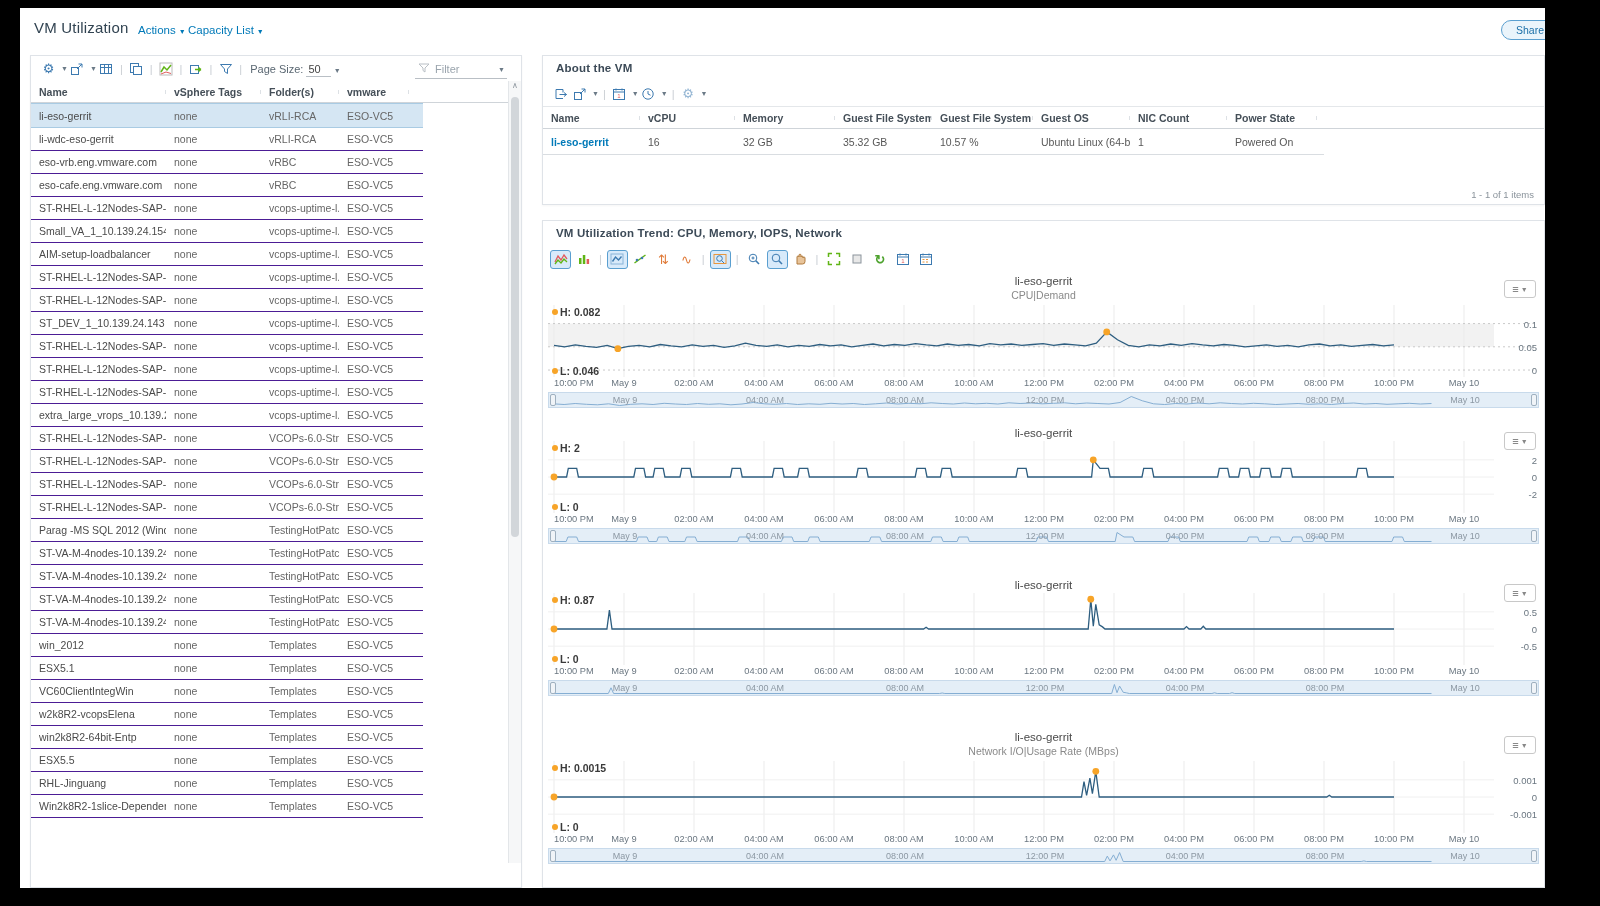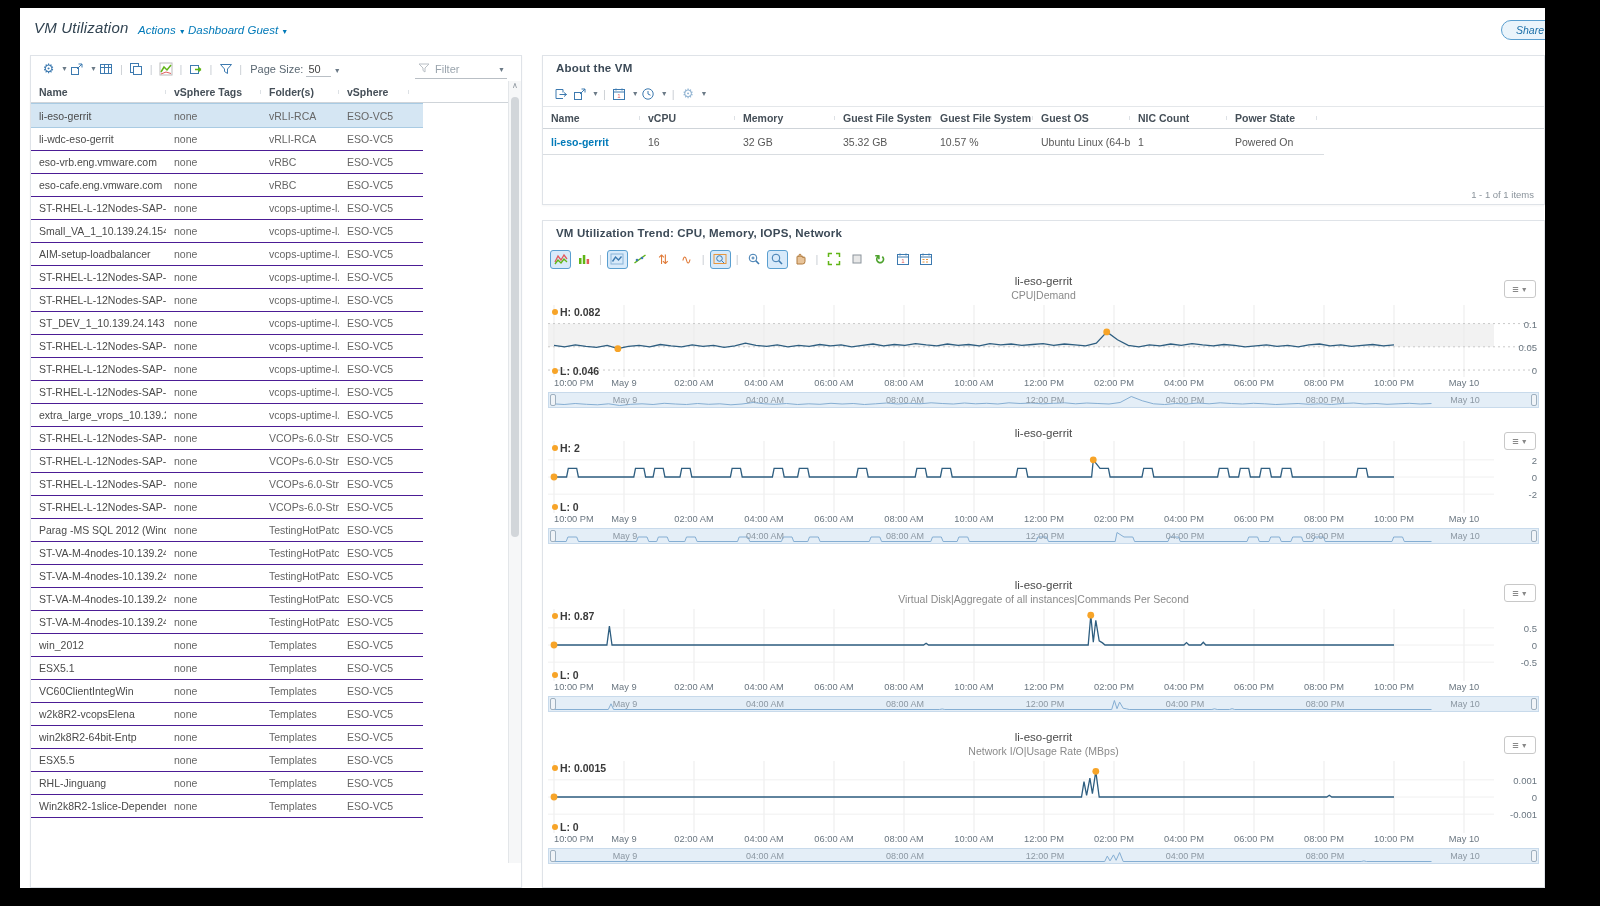--- a/index.html
+++ b/index.html
@@ -1,20 +1,20 @@
 <!DOCTYPE html>
 <html><head>
 <meta charset="utf-8">
 <style>
   * { margin:0; padding:0; box-sizing:border-box; }
   html,body { width:1600px; height:906px; background:#000; font-family:"Liberation Sans", sans-serif; overflow:hidden; }
   .app { position:absolute; left:20px; top:8px; width:1525px; height:880px; background:#fff; overflow:hidden; }
 
   
-  .topbar { position:absolute; left:0; top:0; width:100%; height:40px; background:#fff;font-style:italic; }
+  .topbar { position:absolute; left:0; top:0; width:100%; height:40px; background:#fff; }
   .page-title { position:absolute; left:14px; top:11px; font-size:15px; color:#314351; letter-spacing:.2px; }
   .top-link { position:absolute; top:16px; font-size:11.5px; color:#0079b8; cursor:pointer; white-space:nowrap; }
   .chev { font-size:7px; color:#0079b8; margin-left:3px; }
   .chev.grey { color:#6b7a87; }
   .share-btn { position:absolute; right:-14px; top:12px; border:1px solid #5a9fd0; background:#eaf4fb; color:#1b6fa8; font-size:10.5px; padding:3px 14px; border-radius:11px; }
 
   
   .panel { position:absolute; background:#fff; border:1px solid #dfe3e8; box-shadow:0 1px 2px rgba(0,0,0,.04); }
   .panel-hd { height:25px; line-height:25px; padding-left:13px; font-size:11.5px; color:#3c4a57; font-weight:bold; letter-spacing:.2px; position:relative; }
   .hd-icons { position:absolute; right:10px; top:0; color:#9aa4ad; font-size:10px; }
@@ -83,21 +83,21 @@
   .ov-handle { position:absolute; top:1px; width:6px; height:12px; background:#f0f4f8; border:1px solid #9fb0bf; border-radius:2px; z-index:3; }
 </style>
 </head>
 <body>
 
 <div class="app">
 
   <div class="topbar">
     <div class="page-title">VM Utilization</div>
     <div class="top-link" style="left:118px"><span>Actions</span><span class="chev">▼</span></div>
-    <div class="top-link" style="left:168px"><span>Dashboard Guest</span><span class="chev">▼</span></div>
+    <div class="top-link" style="left:168px"><span>Capacity List</span><span class="chev">▼</span></div>
     <div class="share-btn">Share</div>
   </div>
 
   <div class="panel left-panel">
     <div class="toolbar">
       <span class="tbi">
           <span class="glyph-blue">⚙</span>
         </span>
         <span class="chev grey">▼</span>
       <span class="tbi">
@@ -149,21 +149,21 @@
             </svg></span>
         <span class="ph">Filter</span>
         <span class="chev grey">▼</span>
       </span>
     </div>
     <div class="vm-table">
       <div class="vt-head" id="vt-head">
           <div class="c c0">Name</div>
           <div class="c c1">vSphere Tags</div>
           <div class="c c2">Folder(s)</div>
-          <div class="c c3">vSphere</div>
+          <div class="c c3">vmware</div>
           <div class="c c4"></div>
         </div>
       <div class="vt-body" id="vt-body">
           <div class="vt-row sel">
             <div class="c c0 name">li-eso-gerrit</div>
             <div class="c c1">none</div>
             <div class="c c2">vRLI-RCA</div>
             <div class="c c3">ESO-VC5</div>
           </div>
           <div class="vt-row">
@@ -635,21 +635,20 @@
             <div class="ov-label" style="left: 496px;">12:00 PM</div>
             <div class="ov-label" style="left: 636px;">04:00 PM</div>
             <div class="ov-label" style="left: 776px;">08:00 PM</div>
             <div class="ov-label" style="left: 916px;">May 10</div>
             <div class="ov-handle" style="left: 1px;"></div>
             <div class="ov-handle" style="right: 1px;"></div>
           </div>
         </div>
         <div class="chart-block">
           <div class="c-title">li-eso-gerrit</div>
-          <div class="c-sub">Virtual Disk|Aggregate of all instances|Commands Per Second</div>
           <div class="menu-btn">≡<span class="chev">▼</span></div>
           <div class="plot-wrap">
             <svg width="993" height="72" viewBox="0 0 993 72">
               <line x1="6" y1="0" x2="6" y2="72" stroke="#ebebeb"></line>
               <line x1="76" y1="0" x2="76" y2="72" stroke="#ebebeb"></line>
               <line x1="146" y1="0" x2="146" y2="72" stroke="#ebebeb"></line>
               <line x1="216" y1="0" x2="216" y2="72" stroke="#ebebeb"></line>
               <line x1="286" y1="0" x2="286" y2="72" stroke="#ebebeb"></line>
               <line x1="356" y1="0" x2="356" y2="72" stroke="#ebebeb"></line>
               <line x1="426" y1="0" x2="426" y2="72" stroke="#ebebeb"></line>

